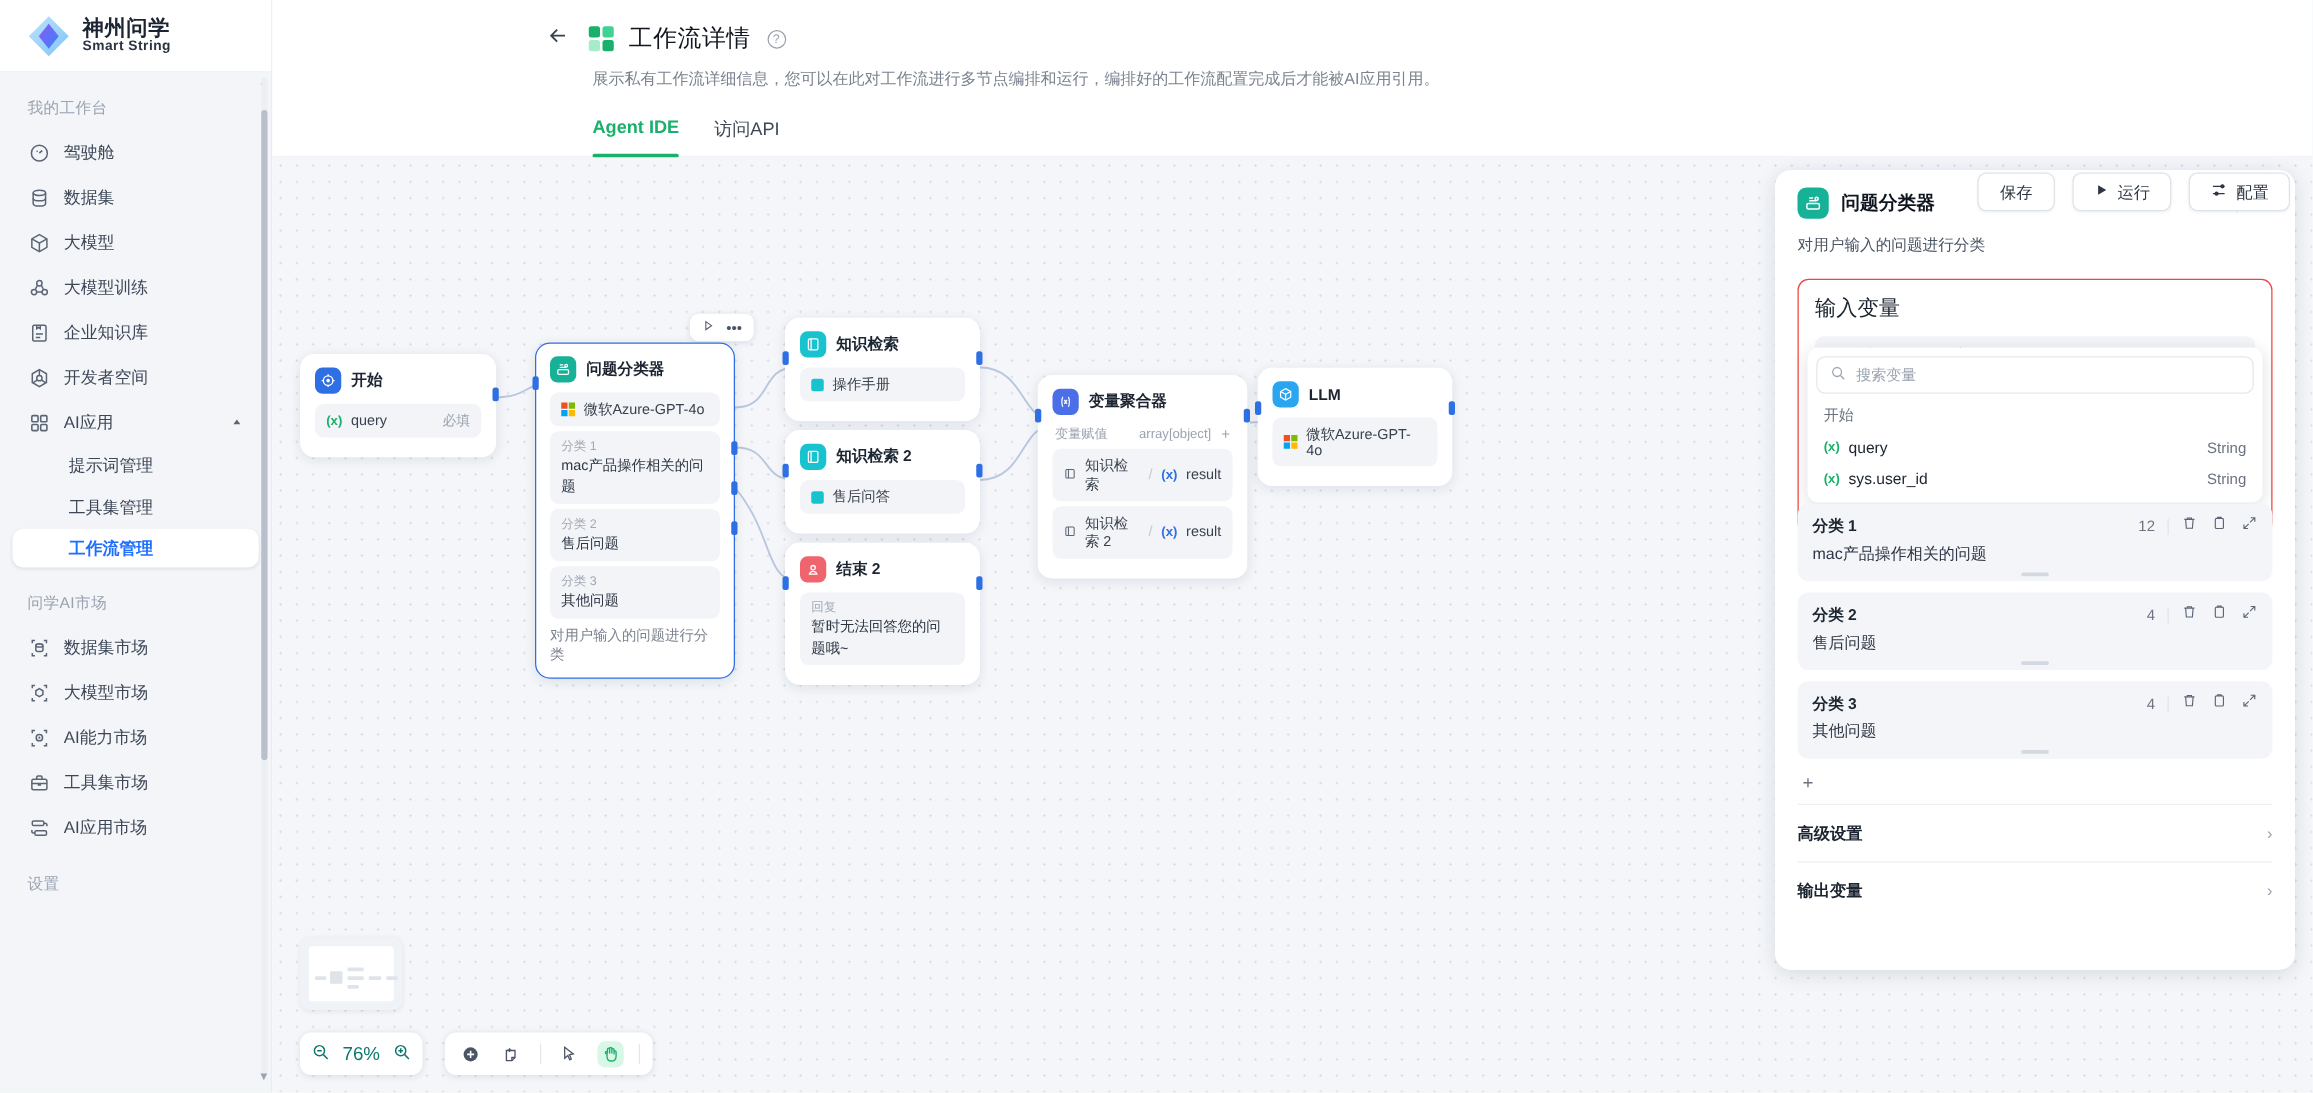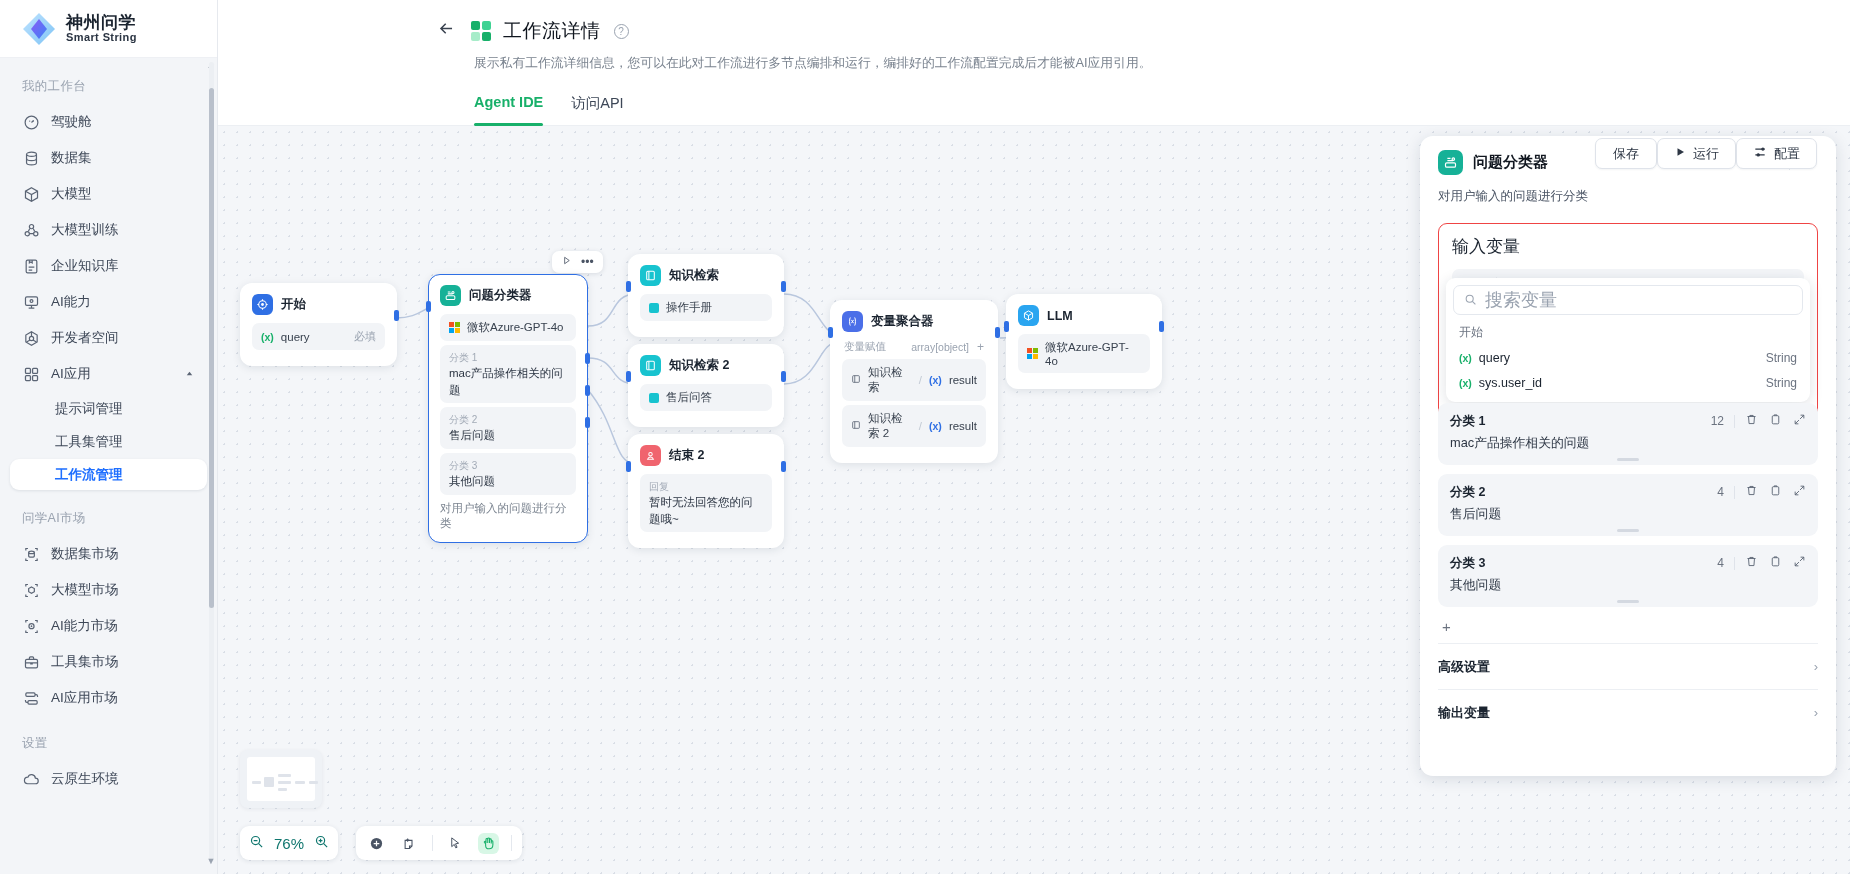--- a/index.html
+++ b/index.html
@@ -83,21 +83,21 @@
     background: #18b06a; border-radius: 2px;
   }
 
   
   .canvas {
     flex: 1; position: relative; overflow: hidden;
     background-color: #f4f6f9;
     background-image: radial-gradient(#d9dee6 1px, transparent 1px);
     background-size: 13px 13px;
   }
-  .toolbar-tr { position: absolute; top: 12px; right: 33px; display: flex; z-index: 5; }
+  .toolbar-tr { position: absolute; top: 12px; right: 18px; display: flex; gap: 14px; z-index: 5; }
   .tbtn {
     height: 31px; min-width: 62px; padding: 0 16px; background: #fff; border: 1px solid #dfe3ea;
     border-radius: 7px; display: flex; align-items: center; justify-content: center; gap: 7px;
     font-size: 13px; color: #2d3644; cursor: pointer; box-shadow: 0 1px 2px rgba(20,35,60,.05);
   }
 
   .node {
     position: absolute; background: #fff; border-radius: 12px;
     box-shadow: 0 2px 9px rgba(20,35,60,.10); padding: 10px 11px 11px 11px;
     border: 1px solid transparent;
@@ -173,21 +173,21 @@
   .chip-sl { color: #c3cad4; font-size: 11px; }
   .chip-q { color: #18b06a; font-size: 11.5px; font-weight: 600; }
   .chip-t { color: #5b6575; font-size: 11.5px; }
   .chip-x { margin-left: auto; color: #9aa3b0; font-size: 13px; cursor: pointer; }
   .dropdown {
     position: absolute; left: 7px; right: 7px; top: 54px; background: #fff;
     border-radius: 9px; box-shadow: 0 3px 14px rgba(20,35,60,.14); padding: 7px;
   }
   .search-box {
     height: 30px; border: 1px solid #e4e8ee; border-radius: 7px; display: flex;
-    align-items: center; gap: 8px; padding: 0 10px; color: #9aa3b0; font-size: 18px;
+    align-items: center; gap: 8px; padding: 0 10px; color: #9aa3b0; font-size: 12px;
   }
   .dd-group { font-size: 12px; color: #6b7policy; color: #6b7380; padding: 9px 6px 4px 6px; }
   .dd-item {
     height: 25px; display: flex; align-items: center; gap: 7px; padding: 0 6px; font-size: 12.5px;
     color: #1b2430; cursor: pointer; border-radius: 5px;
   }
   .dd-type { margin-left: auto; font-size: 12px; color: #6b7380; }
 
   .cls-card {
     background: #f3f5f8; border-radius: 9px; padding: 9px 12px 13px 12px; margin-top: 9px; position: relative;
@@ -286,30 +286,20 @@
             <svg viewBox="0 0 24 24" fill="none" stroke="currentColor" stroke-width="1.7">
               <rect x="4.5" y="3" width="15" height="18" rx="2"></rect>
               <path d="M9 3v4l2-1.4L13 7V3M8 13h8M8 17h5"></path>
             </svg>
           </span>
         <span>企业知识库</span>
       </div>
       <div class="nav-item">
         <span class="ico">
             <svg viewBox="0 0 24 24" fill="none" stroke="currentColor" stroke-width="1.7">
-              <rect x="3.5" y="4" width="17" height="12" rx="2"></rect>
-              <path d="M12 16v4M8 20h8"></path>
-              <circle cx="12" cy="10" r="2"></circle>
-            </svg>
-          </span>
-        <span>AI能力</span>
-      </div>
-      <div class="nav-item">
-        <span class="ico">
-            <svg viewBox="0 0 24 24" fill="none" stroke="currentColor" stroke-width="1.7">
               <path d="M12 2.5l8 4.6v9.8l-8 4.6-8-4.6V7.1z"></path>
               <circle cx="12" cy="12" r="3"></circle>
               <path d="M12 2.5V9M5 17l5-3M19 17l-5-3"></path>
             </svg>
           </span>
         <span>开发者空间</span>
       </div>
       <div class="nav-item">
         <span class="ico">
             <svg viewBox="0 0 24 24" fill="none" stroke="currentColor" stroke-width="1.8">
@@ -382,28 +372,20 @@
             <svg viewBox="0 0 24 24" fill="none" stroke="currentColor" stroke-width="1.7">
               <rect x="4" y="4" width="13" height="5" rx="1.5"></rect>
               <rect x="7" y="15" width="13" height="5" rx="1.5"></rect>
               <path d="M17 6.5h1.5a2 2 0 012 2v1.5M7 17.5H5.5a2 2 0 01-2-2V14"></path>
             </svg>
           </span>
         <span>AI应用市场</span>
       </div>
 
       <div class="nav-group-title" style="margin-top:14px;">设置</div>
-      <div class="nav-item">
-        <span class="ico">
-            <svg viewBox="0 0 24 24" fill="none" stroke="currentColor" stroke-width="1.7">
-              <path d="M6.5 18h11a4 4 0 000-8 5.5 5.5 0 00-10.6-1.3A3.8 3.8 0 006.5 18z"></path>
-            </svg>
-          </span>
-        <span>云原生环境</span>
-      </div>
     </nav>
 
     <div class="sb-arrow" style="top:60px;">▲</div>
     <div class="sb-track"></div>
     <div class="sb-thumb"></div>
     <div class="sb-arrow" style="bottom:8px;">▼</div>
   </aside>
 
   <section class="main">
 

